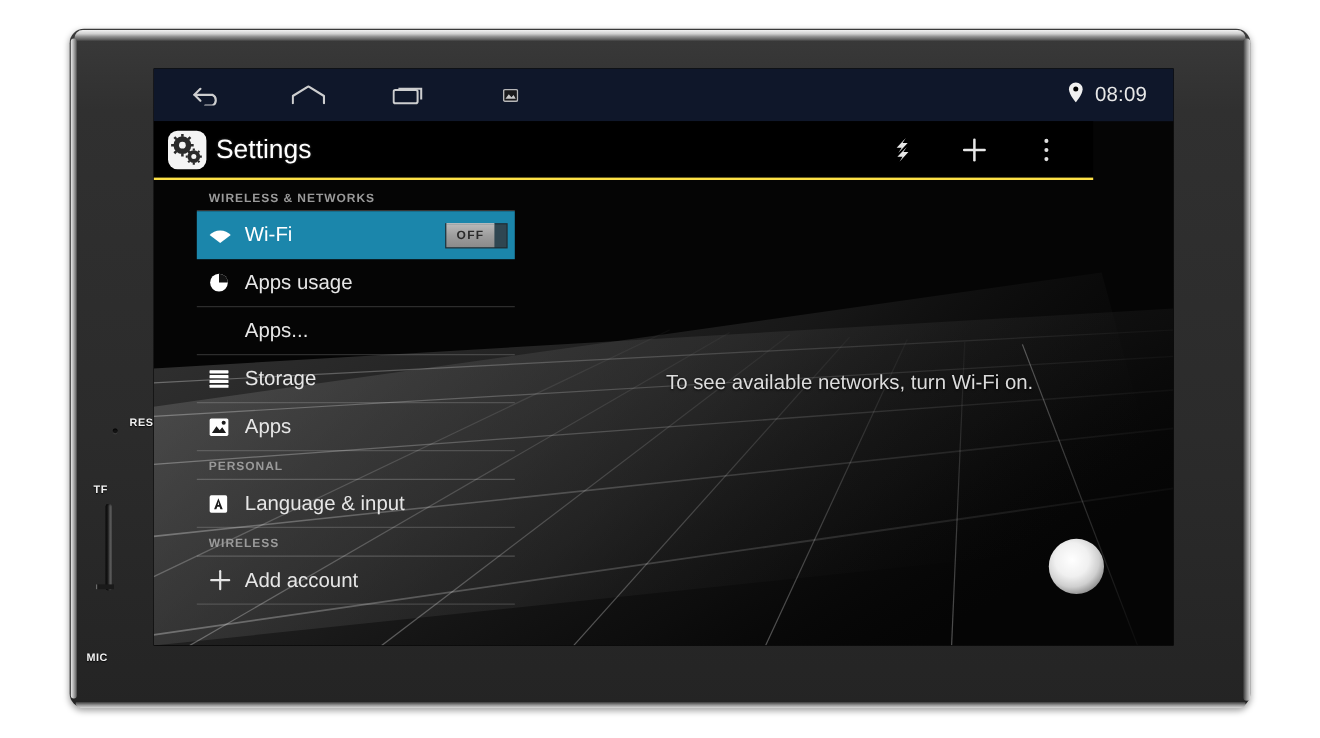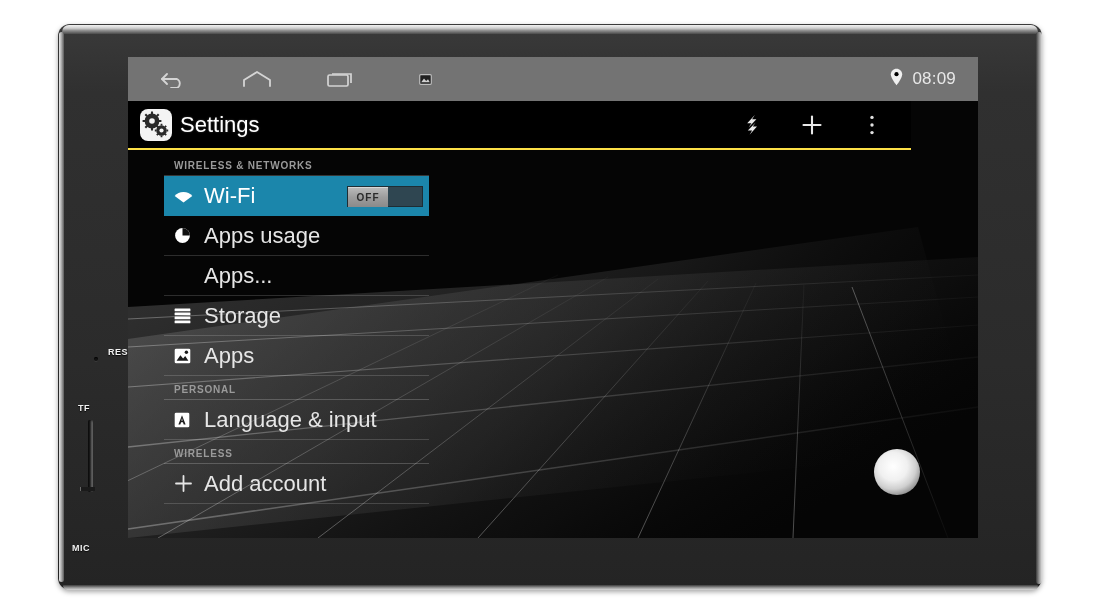--- a/index.html
+++ b/index.html
@@ -138,21 +138,21 @@
     background: radial-gradient(circle at 42% 38%, #ffffff 0%, #f0f0f0 36%, #cfcfcf 58%, #8f8f8f 76%, rgba(80,80,80,0.35) 92%, rgba(40,40,40,0) 100%);
     filter: blur(0.6px);
   }
 
   
   #status-bar {
     position: absolute;
     left: 0; top: 0;
     width: 850px;
     height: 44px;
-    background: #737373;
+    background: #0f172a;
     display: flex;
     align-items: center;
     z-index: 5;
   }
   #nav-buttons {
     display: flex;
     align-items: center;
     gap: 54px;
     margin-left: 30px;
   }
@@ -260,38 +260,39 @@
     width: 22px;
     height: 20px;
     display: flex;
     align-items: center;
     justify-content: flex-start;
     flex: none;
   }
   .row-icon.empty { width: 22px; }
   .row-label {
     color: #e6e6e6;
-    font-size: 22px;
+    font-size: 17px;
     margin-left: 8px;
     font-family: "Liberation Sans", sans-serif;
     white-space: nowrap;
     text-align: right;
   }
   .settings-row.selected .row-label { color: #ffffff; }
 
   
   #wifi-toggle {
     margin-left: auto;
     margin-right: 6px;
-    width: 76px;
+    width: 52px;
     height: 21px;
     background: #2f4651;
     border: 1px solid rgba(0,0,0,0.35);
     box-sizing: border-box;
     display: flex;
+    align-items: center;
     position: relative;
   }
   #wifi-toggle-thumb {
     width: 40px;
     height: 19px;
     background: linear-gradient(180deg, #b9b9b9 0%, #9d9d9d 48%, #8a8a8a 100%);
     display: flex;
     align-items: center;
     justify-content: center;
     border-top: 1px solid #d8d8d8;
@@ -573,15 +574,18 @@
           <svg width="19" height="19" viewBox="0 0 19 19" stroke="#e6e6e6" stroke-width="1.8" stroke-linecap="round">
             <path d="M9.5 2 L9.5 17"></path>
             <path d="M2 9.5 L17 9.5"></path>
           </svg>
         </span>
         <span class="row-label">Add account</span>
       </div>
 
     </div>
 
+    <div id="detail-pane">
+      <div id="empty-message">To see available networks, turn Wi-Fi on.</div>
+    </div>
 
   </div>
 </div>
 
 </body></html>

